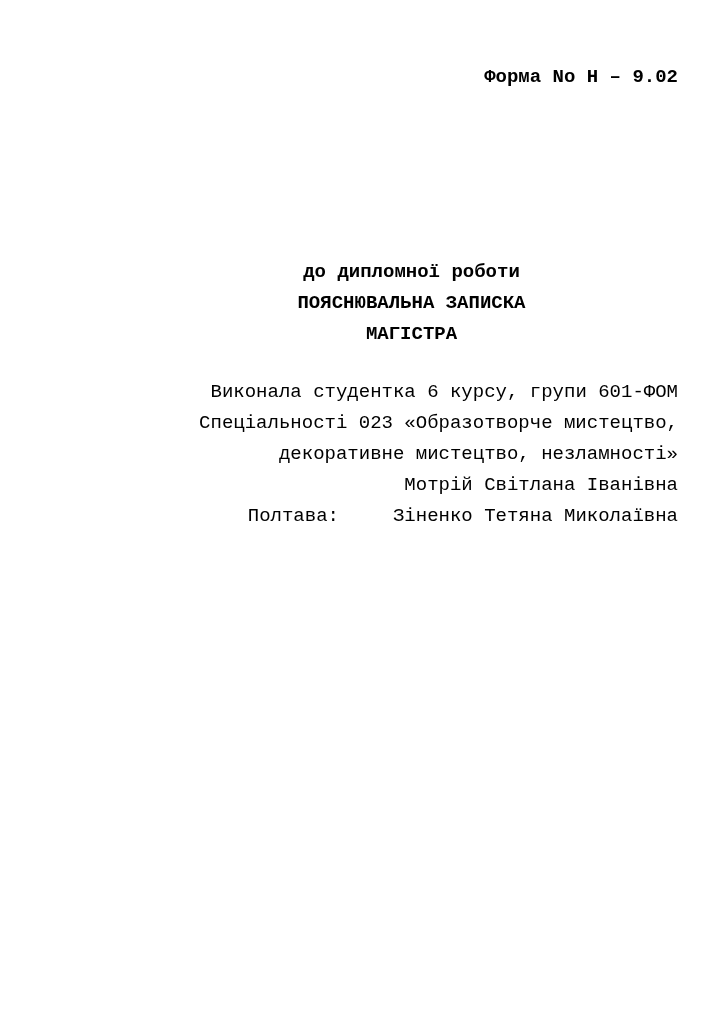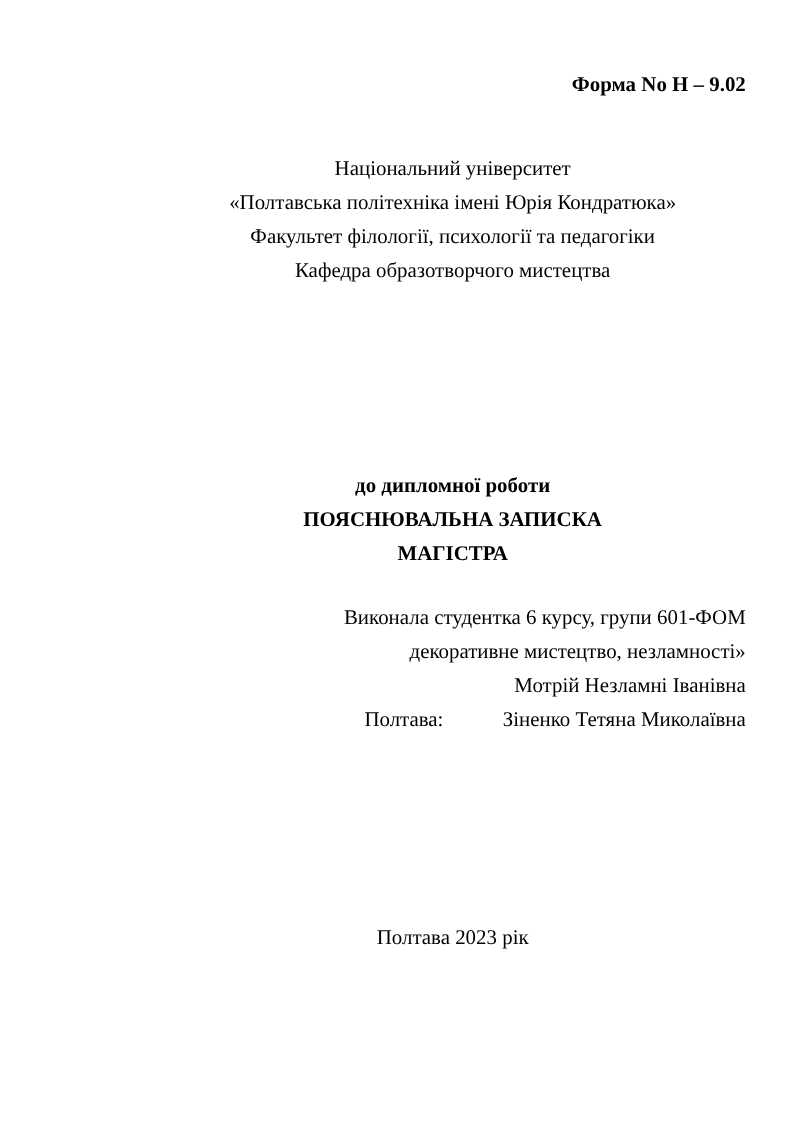--- a/index.html
+++ b/index.html
@@ -7,21 +7,21 @@
     padding: 0;
     background: #ffffff;
   }
   .page {
     position: relative;
     width: 724px;
     height: 1024px;
     margin: 0 auto;
     background: #ffffff;
     color: #000000;
-    font-family: Liberation Serif, serif;
+    font-family: Liberation Mono, monospace;
     font-size: 19px;
     line-height: 31px;
     box-sizing: border-box;
     padding: 0 46px 0 103px;
     overflow: hidden;
   }
   .line {
     margin: 0;
     padding: 0;
   }
@@ -62,36 +62,30 @@
     width: 54px;
   }
 </style>
 </head>
 <body>
 
 <div class="page">
 
   <p class="line right bold form-number">Форма No Н – 9.02</p>
 
-  <div class="university-block">
-    <p class="line center">Національний університет</p>
-    <p class="line center">«Полтавська політехніка імені Юрія Кондратюка»</p>
-    <p class="line center">Факультет філології, психології та педагогіки</p>
-    <p class="line center">Кафедра образотворчого мистецтва</p>
-  </div>
 
   <div class="title-block">
     <p class="line center bold">до дипломної роботи</p>
     <p class="line center bold">ПОЯСНЮВАЛЬНА ЗАПИСКА</p>
     <p class="line center bold">МАГІСТРА</p>
   </div>
 
 
   <div class="author-block">
     <p class="line right">Виконала студентка 6 курсу, групи 601-ФОМ</p>
+    <p class="line right">Спеціальності 023 «Образотворче мистецтво,</p>
     <p class="line right">декоративне мистецтво, незламності»</p>
-    <p class="line right">Мотрій Незламні Іванівна</p>
+    <p class="line right">Мотрій Світлана Іванівна</p>
     <p class="line right"><span>Полтава:</span><span class="supervisor-gap"></span><span>Зіненко Тетяна Миколаївна</span></p>
   </div>
 
-  <p class="line center footer-line">Полтава 2023 рік</p>
 
 </div>
 
 </body></html>

